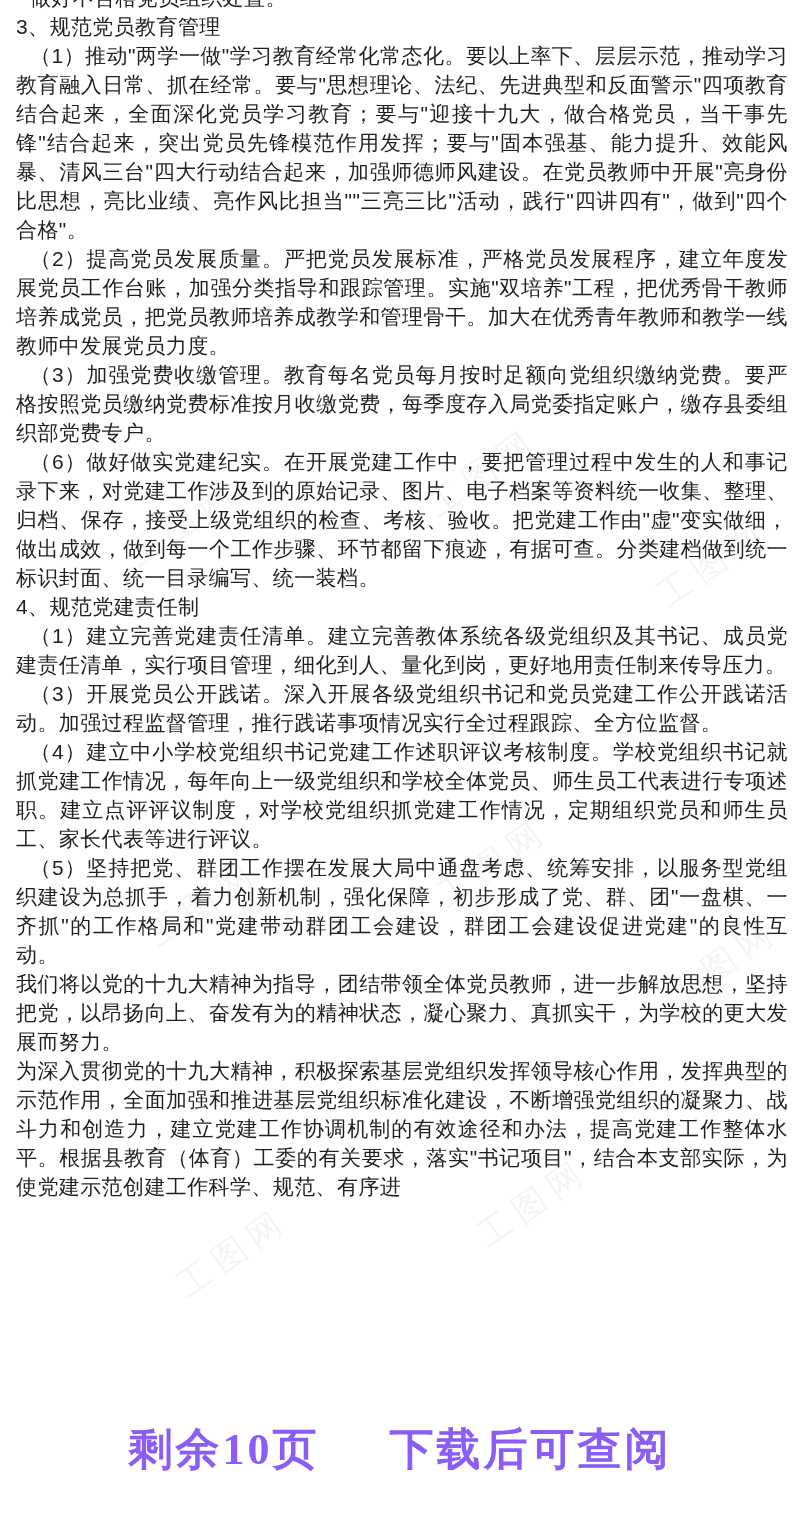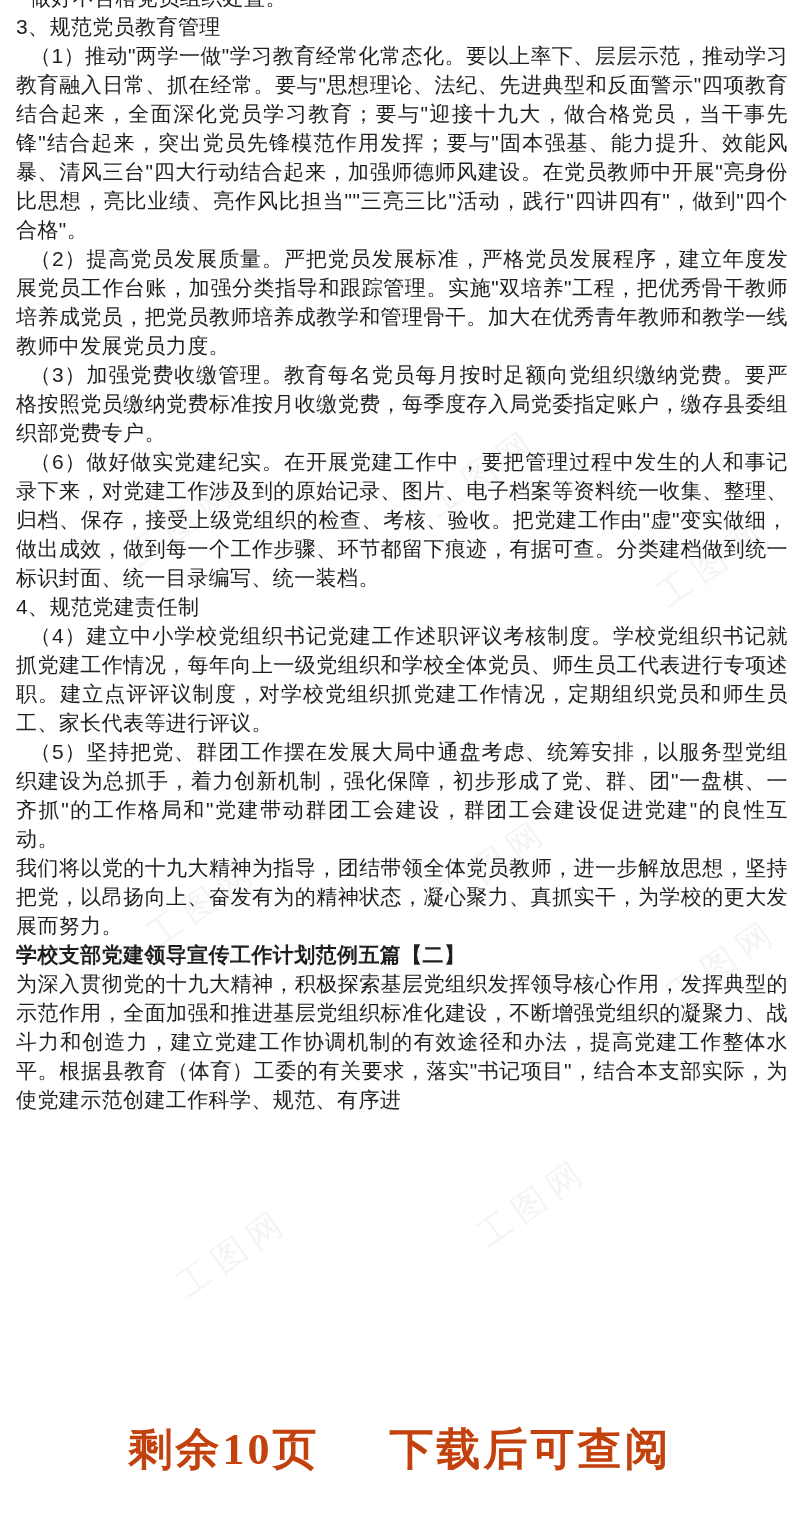--- a/index.html
+++ b/index.html
@@ -58,21 +58,21 @@
     position: absolute;
     top: 1420px;
     left: 0;
     right: 0;
     text-align: center;
     z-index: 3;
     font-family: "Liberation Serif", "DejaVu Serif", serif;
     font-weight: 700;
     font-size: 44px;
     letter-spacing: 3px;
-    color: #c2410c;
+    color: #8b5cf6;
   }
   .footer-banner .seg + .seg { margin-left: 56px; }
 </style>
 </head>
 <body>
 
 <div class="page">
 
   <div class="watermark-layer">
     <span class="wm" style="left:120px; top:500px;">工图网</span>
@@ -86,24 +86,25 @@
   </div>
 
   <div class="content">
     <p class="para clipped">做好不合格党员组织处置。</p>
     <p class="heading gap-after">3、规范党员教育管理</p>
     <p class="para">（1）推动"两学一做"学习教育经常化常态化。要以上率下、层层示范，推动学习教育融入日常、抓在经常。要与"思想理论、法纪、先进典型和反面警示"四项教育结合起来，全面深化党员学习教育；要与"迎接十九大，做合格党员，当干事先锋"结合起来，突出党员先锋模范作用发挥；要与"固本强基、能力提升、效能风暴、清风三台"四大行动结合起来，加强师德师风建设。在党员教师中开展"亮身份比思想，亮比业绩、亮作风比担当""三亮三比"活动，践行"四讲四有"，做到"四个合格"。</p>
     <p class="para">（2）提高党员发展质量。严把党员发展标准，严格党员发展程序，建立年度发展党员工作台账，加强分类指导和跟踪管理。实施"双培养"工程，把优秀骨干教师培养成党员，把党员教师培养成教学和管理骨干。加大在优秀青年教师和教学一线教师中发展党员力度。</p>
     <p class="para">（3）加强党费收缴管理。教育每名党员每月按时足额向党组织缴纳党费。要严格按照党员缴纳党费标准按月收缴党费，每季度存入局党委指定账户，缴存县委组织部党费专户。</p>
     <p class="para">（6）做好做实党建纪实。在开展党建工作中，要把管理过程中发生的人和事记录下来，对党建工作涉及到的原始记录、图片、电子档案等资料统一收集、整理、归档、保存，接受上级党组织的检查、考核、验收。把党建工作由"虚"变实做细，做出成效，做到每一个工作步骤、环节都留下痕迹，有据可查。分类建档做到统一标识封面、统一目录编写、统一装档。</p>
     <p class="heading">4、规范党建责任制</p>
+    <p class="para">（1）建立完善党建责任清单。建立完善教体系统各级党组织及其书记、成员党建责任清单，实行项目管理，细化到人、量化到岗，更好地用责任制来传导压力。</p>
+    <p class="para">（3）开展党员公开践诺。深入开展各级党组织书记和党员党建工作公开践诺活动。加强过程监督管理，推行践诺事项情况实行全过程跟踪、全方位监督。</p>
     <p class="para">（4）建立中小学校党组织书记党建工作述职评议考核制度。学校党组织书记就抓党建工作情况，每年向上一级党组织和学校全体党员、师生员工代表进行专项述职。建立点评评议制度，对学校党组织抓党建工作情况，定期组织党员和师生员工、家长代表等进行评议。</p>
     <p class="para">（5）坚持把党、群团工作摆在发展大局中通盘考虑、统筹安排，以服务型党组织建设为总抓手，着力创新机制，强化保障，初步形成了党、群、团"一盘棋、一齐抓"的工作格局和"党建带动群团工会建设，群团工会建设促进党建"的良性互动。</p>
     <p class="para no-indent">我们将以党的十九大精神为指导，团结带领全体党员教师，进一步解放思想，坚持把党，以昂扬向上、奋发有为的精神状态，凝心聚力、真抓实干，为学校的更大发展而努力。</p>
-    <p class="h-bold">学校支部党建领导宣传工作计划范例五篇【二】</p>
     <p class="para no-indent">为深入贯彻党的十九大精神，积极探索基层党组织发挥领导核心作用，发挥典型的示范作用，全面加强和推进基层党组织标准化建设，不断增强党组织的凝聚力、战斗力和创造力，建立党建工作协调机制的有效途径和办法，提高党建工作整体水平。根据县教育（体育）工委的有关要求，落实"书记项目"，结合本支部实际，为使党建示范创建工作科学、规范、有序进</p>
   </div>
 
   <div class="footer-banner">
     <span class="seg">剩余10页</span>
     <span class="seg">下载后可查阅</span>
   </div>
 
 </div>
 

